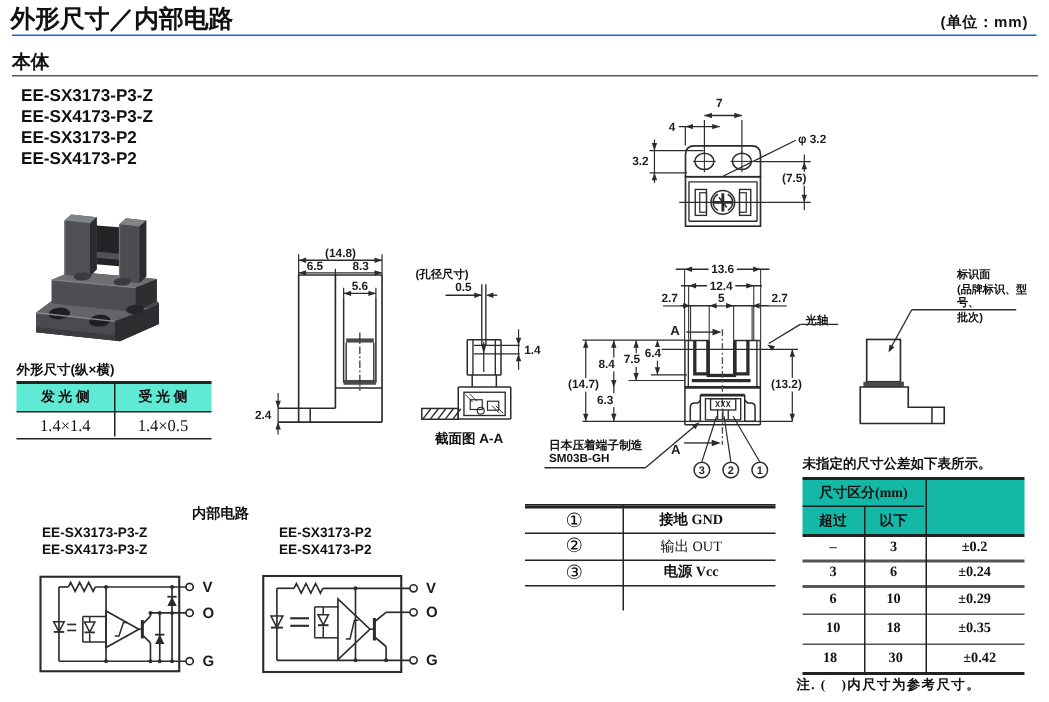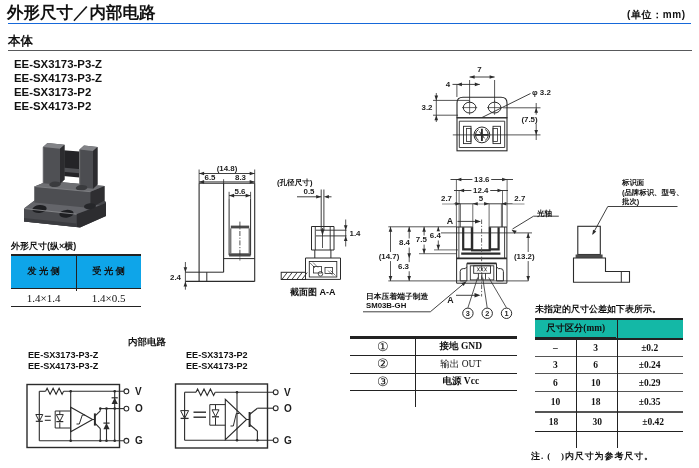--- a/index.html
+++ b/index.html
@@ -13,29 +13,29 @@
 <div class="abs" style="left:8px;top:22.6px;width:683px;height:1.4px;background:#1668d9"></div>
 <div class="abs b" style="left:8px;top:33px;font-size:12.5px">本体</div>
 <div class="abs" style="left:8px;top:50px;width:684px;height:1.3px;background:#58595b"></div>
 <div class="abs b" style="left:14px;top:57px;font-size:11.4px;line-height:14px">EE-SX3173-P3-Z<br>EE-SX4173-P3-Z<br>EE-SX3173-P2<br>EE-SX4173-P2</div>
 
 <div class="abs b" style="left:11px;top:240px;font-size:9px">外形尺寸(纵×横)</div>
 <div class="abs b" style="left:277px;top:178px;font-size:7.6px">(孔径尺寸)</div>
 <div class="abs b" style="left:290px;top:285.5px;font-size:9px">截面图 A-A</div>
 <div class="abs b" style="left:366px;top:292px;font-size:7.8px;line-height:9.2px">日本压着端子制造<br>SM03B-GH</div>
 <div class="abs b" style="left:537px;top:208.5px;font-size:7.6px">光轴</div>
-<div class="abs b" style="left:622px;top:178px;font-size:7.4px;line-height:9.6px">标识面<br>(品牌标识、型号、<br>批次)</div>
+<div class="abs b" style="left:638px;top:178px;font-size:7.4px;line-height:9.6px">标识面<br>(品牌标识、型号、<br>批次)</div>
 <div class="abs b" style="left:535px;top:303px;font-size:9px">未指定的尺寸公差如下表所示。</div>
 <div class="abs b" style="left:128px;top:336px;font-size:9.5px;font-family:'Liberation Serif',serif">内部电路</div>
 <div class="abs b" style="left:28px;top:350px;font-size:9.1px;line-height:10.6px">EE-SX3173-P3-Z<br>EE-SX4173-P3-Z</div>
 <div class="abs b" style="left:186px;top:350px;font-size:9.1px;line-height:10.6px">EE-SX3173-P2<br>EE-SX4173-P2</div>
 
 <div class="abs" style="left:10.8px;top:254.3px;width:130.2px;font-family:'Liberation Serif',serif">
  <div style="height:1.6px;background:#222"></div>
- <div style="display:flex;height:32px;background:#0ea5e9;font-weight:bold;font-size:9.3px;align-items:center;text-align:center">
+ <div style="display:flex;height:18px;background:#5eead4;font-weight:bold;font-size:9.3px;align-items:center;text-align:center">
   <div style="width:65.5px">发 光 侧</div>
       <div style="width:64.7px">受 光 侧</div>
  </div>
  <div style="height:1.3px;background:#222"></div>
  <div style="display:flex;height:16.7px;font-size:11px;align-items:center;text-align:center">
   <div style="width:65.5px">1.4×1.4</div>
       <div style="width:64.7px">1.4×0.5</div>
  </div>
  <div style="height:1.6px;background:#222"></div>
 </div>
@@ -61,20 +61,24 @@
  <div style="height:1.8px;background:#222"></div>
 </div>
 <div class="abs" style="left:415.1px;top:335.5px;width:1.3px;height:71px;background:#222"></div>
 
 <div class="abs" style="left:535.3px;top:318px;width:148.2px;font-family:'Liberation Serif',serif;font-weight:bold">
  <div style="height:1.6px;background:#222"></div>
  <div style="display:flex;background:#14b8a6;text-align:center">
   <div style="width:80.6px">
    <div style="height:17.6px;font-size:9.3px;display:flex;align-items:center;justify-content:center">尺寸区分(mm)</div>
    <div style="height:1.2px;background:#222"></div>
+   <div style="height:17.6px;font-size:9.3px;display:flex">
+          <div style="width:40px;display:flex;align-items:center;justify-content:center">超过</div>
+          <div style="width:40.6px;display:flex;align-items:center;justify-content:center">以下</div>
+        </div>
   </div>
  </div>
  <div style="height:1.6px;background:#222"></div>
  <div style="display:flex;height:15.8px;font-size:9.5px;text-align:center;align-items:center">
       <div style="width:40.3px">–</div>
       <div style="width:40.3px">3</div>
       <div style="width:67.6px">±0.2</div>
     </div>
  <div style="height:1.2px;background:#555"></div>
  <div style="display:flex;height:15.8px;font-size:9.5px;text-align:center;align-items:center">

